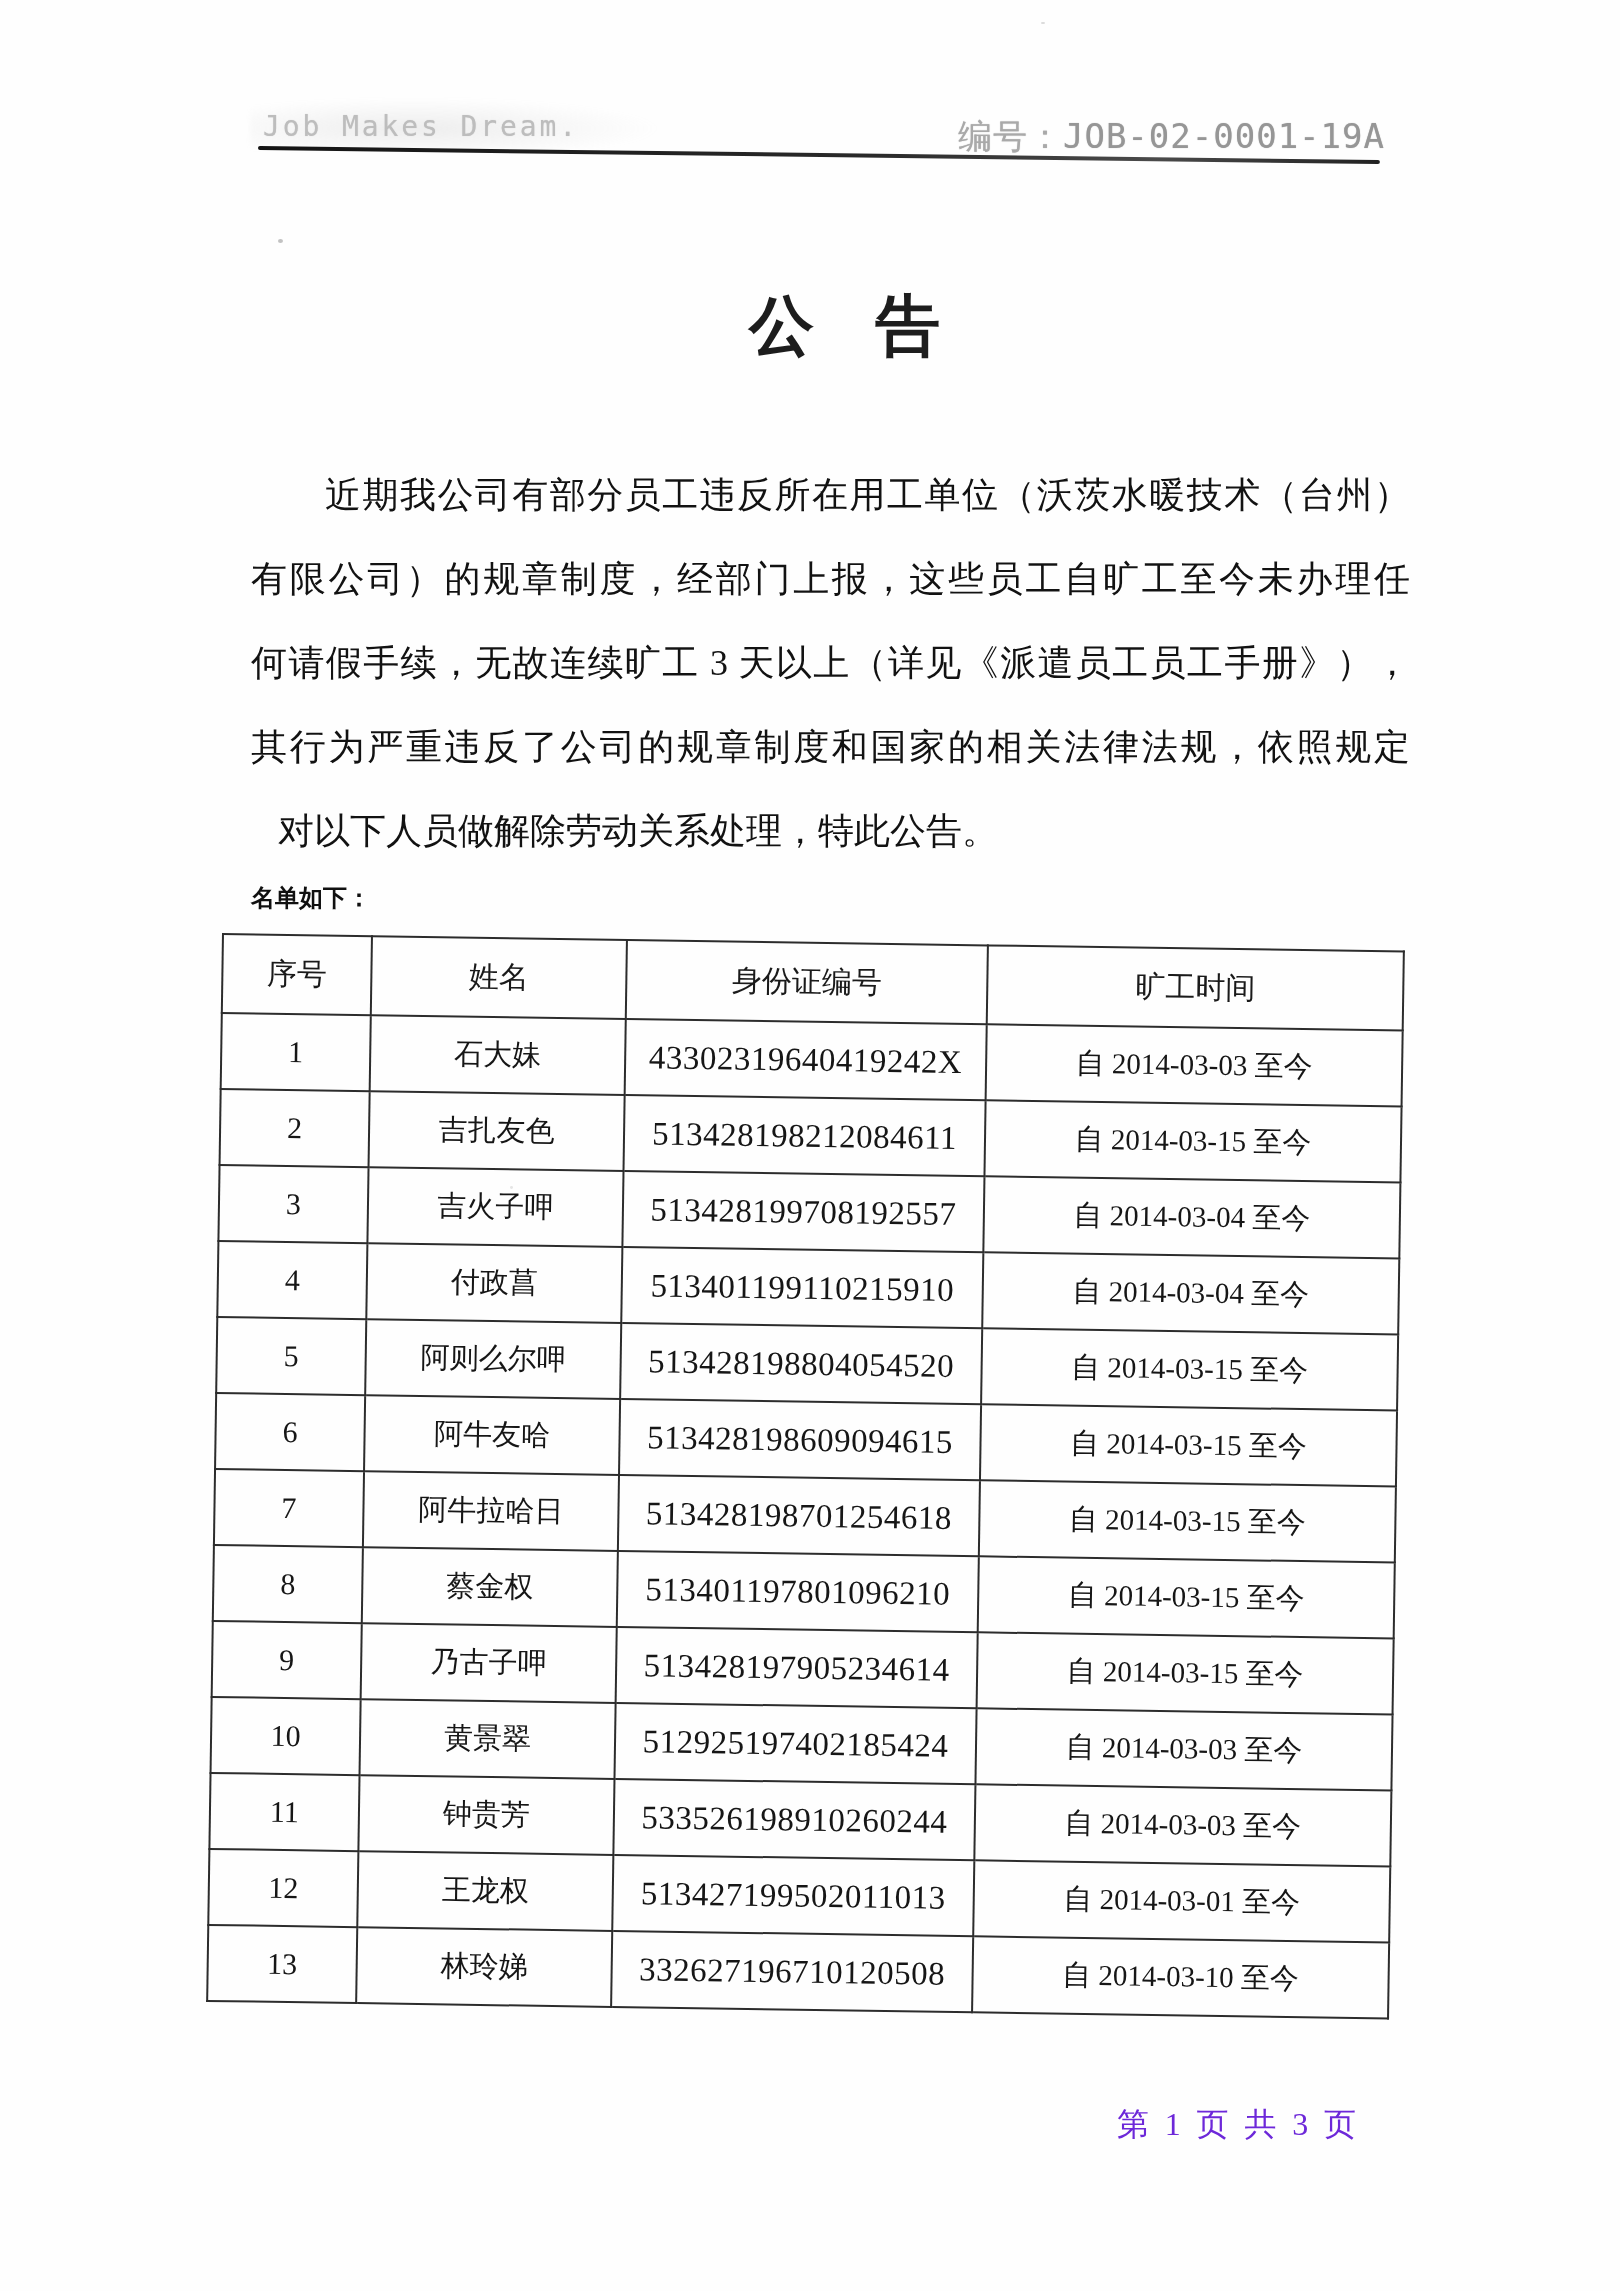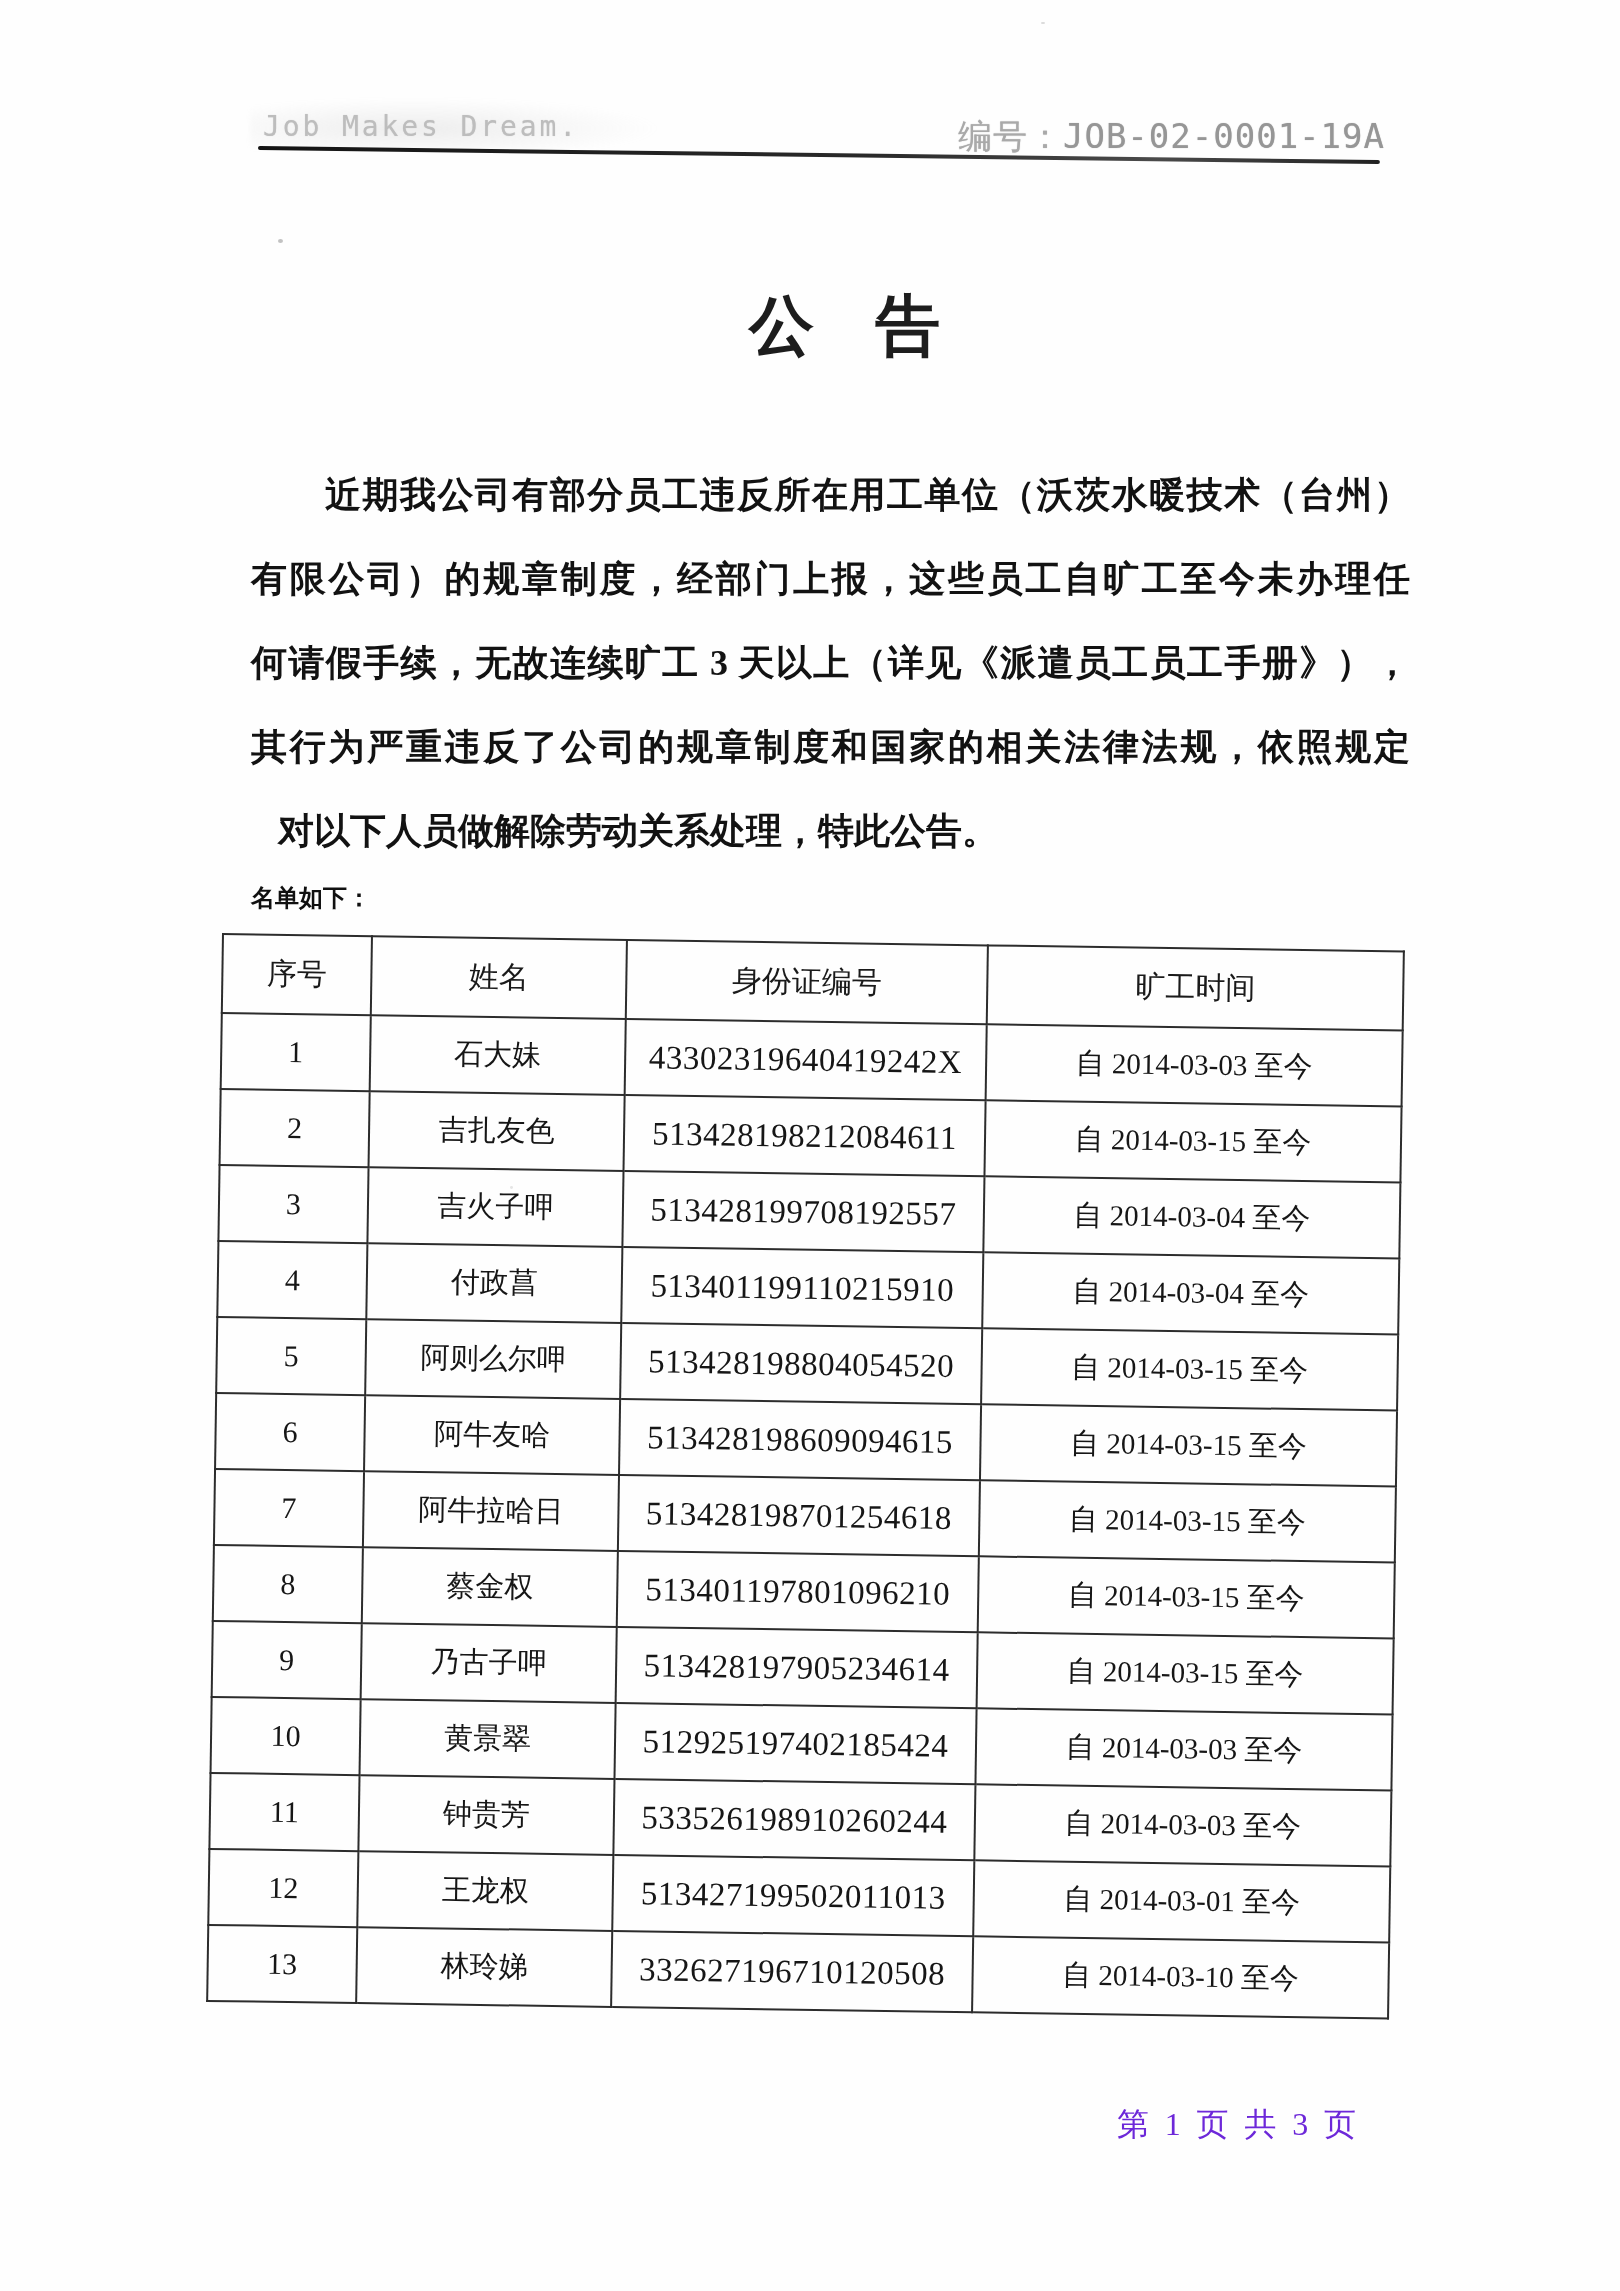--- a/index.html
+++ b/index.html
@@ -74,21 +74,20 @@
     left: 251px; top: 453px;
     width: 1159px;
     font-size: 36px;
     line-height: 84px;
     color: #121212;
   }
   .body-line {
     text-align: justify;
     text-align-last: justify;
     white-space: nowrap;
-    font-weight: bold;
   }
   .body-line.first { text-indent: 74px; }
   .body-line.last  { text-align-last: left; margin-left: 27px; }
 
   .list-label {
     position: absolute;
     left: 251px; top: 882px;
     font-size: 24px;
     font-weight: 700;
     color: #101010;

